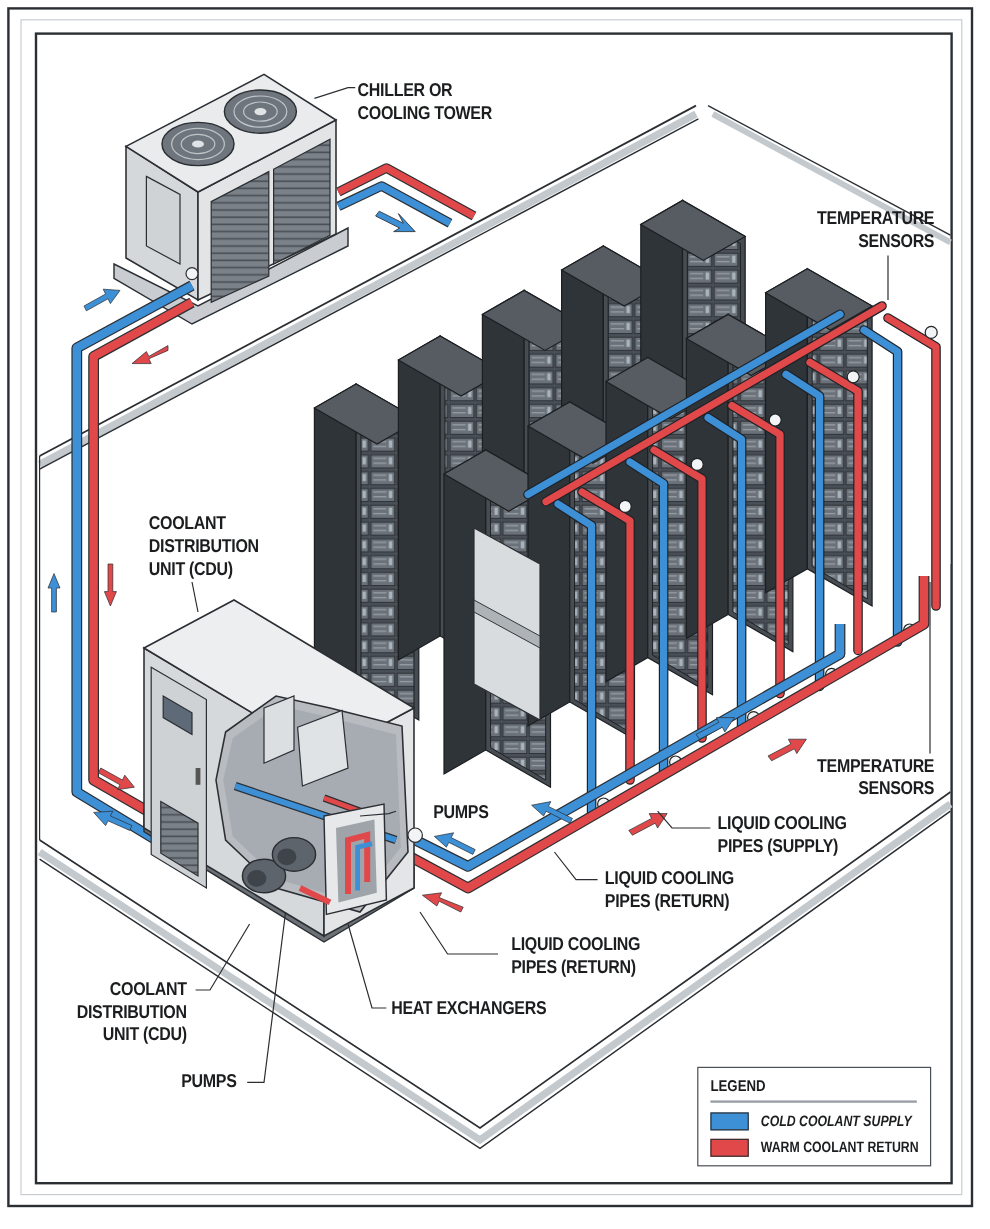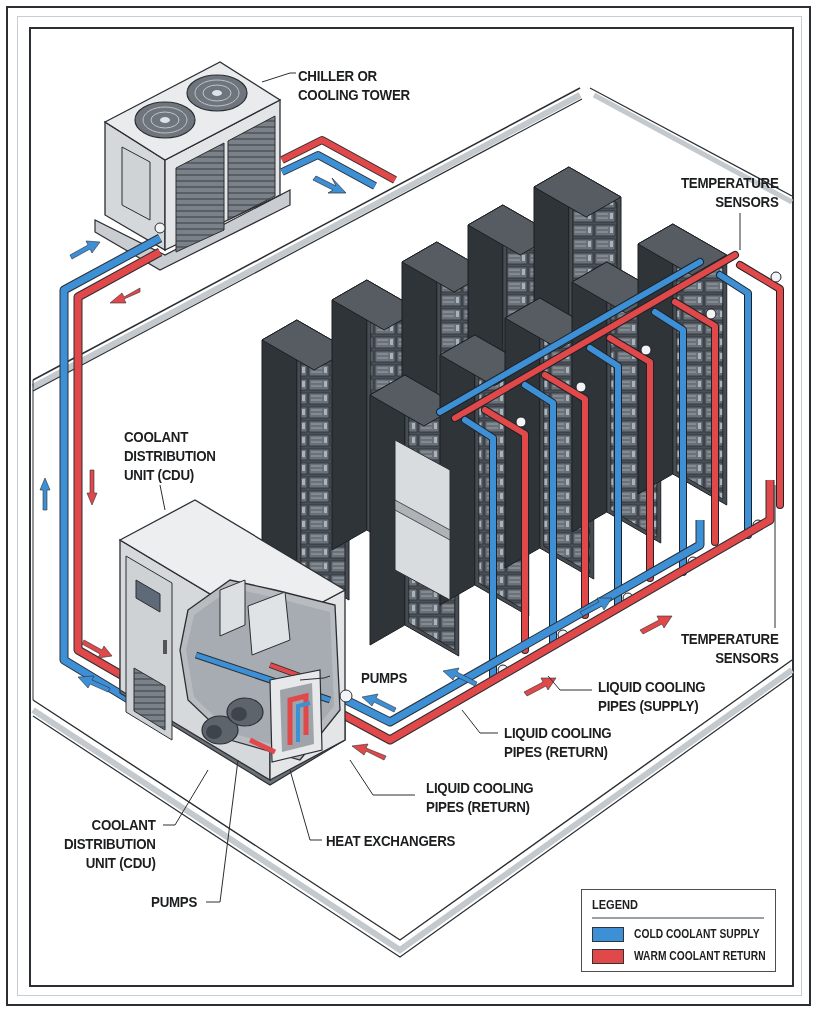--- a/index.html
+++ b/index.html
@@ -297,21 +297,21 @@
   <span>DISTRIBUTION</span>
   <span>UNIT (CDU)</span>
 </div>
 <div class="lbl left" style="left:151px;top:892px;">
   <span>PUMPS</span>
 </div>
 
 <div id="legend">
   <div id="legend-title">LEGEND</div>
   <div id="legend-rule"></div>
-  <div class="legend-row" style="top:36px;">
+  <div class="legend-row" style="top:36px;font-style:italic;">
     <div class="legend-swatch" style="background: rgb(61, 143, 214);"></div>
     <div class="legend-text">COLD COOLANT SUPPLY</div>
   </div>
   <div class="legend-row" style="top:58px;">
     <div class="legend-swatch" style="background: rgb(224, 72, 74);"></div>
     <div class="legend-text">WARM COOLANT RETURN</div>
   </div>
 </div>
 
 </body></html>

